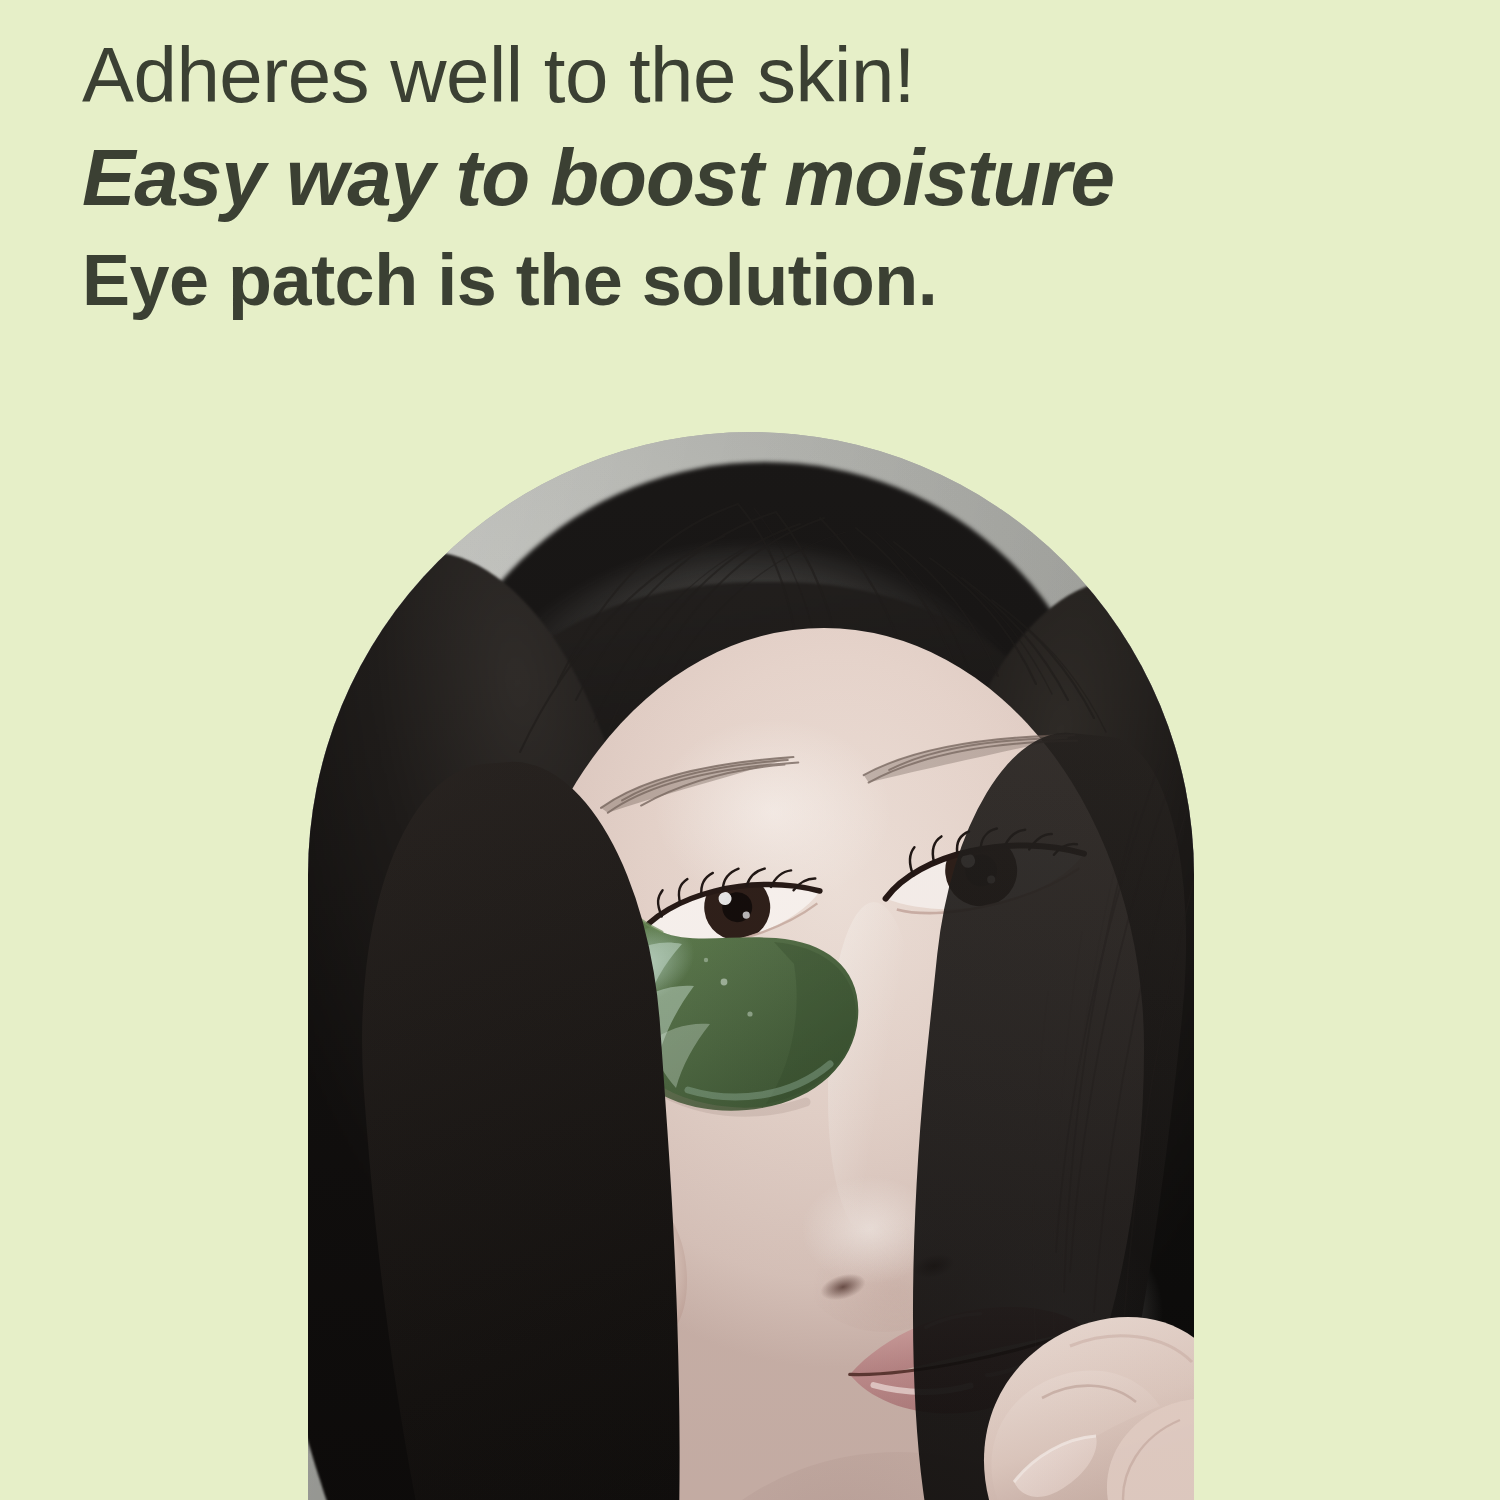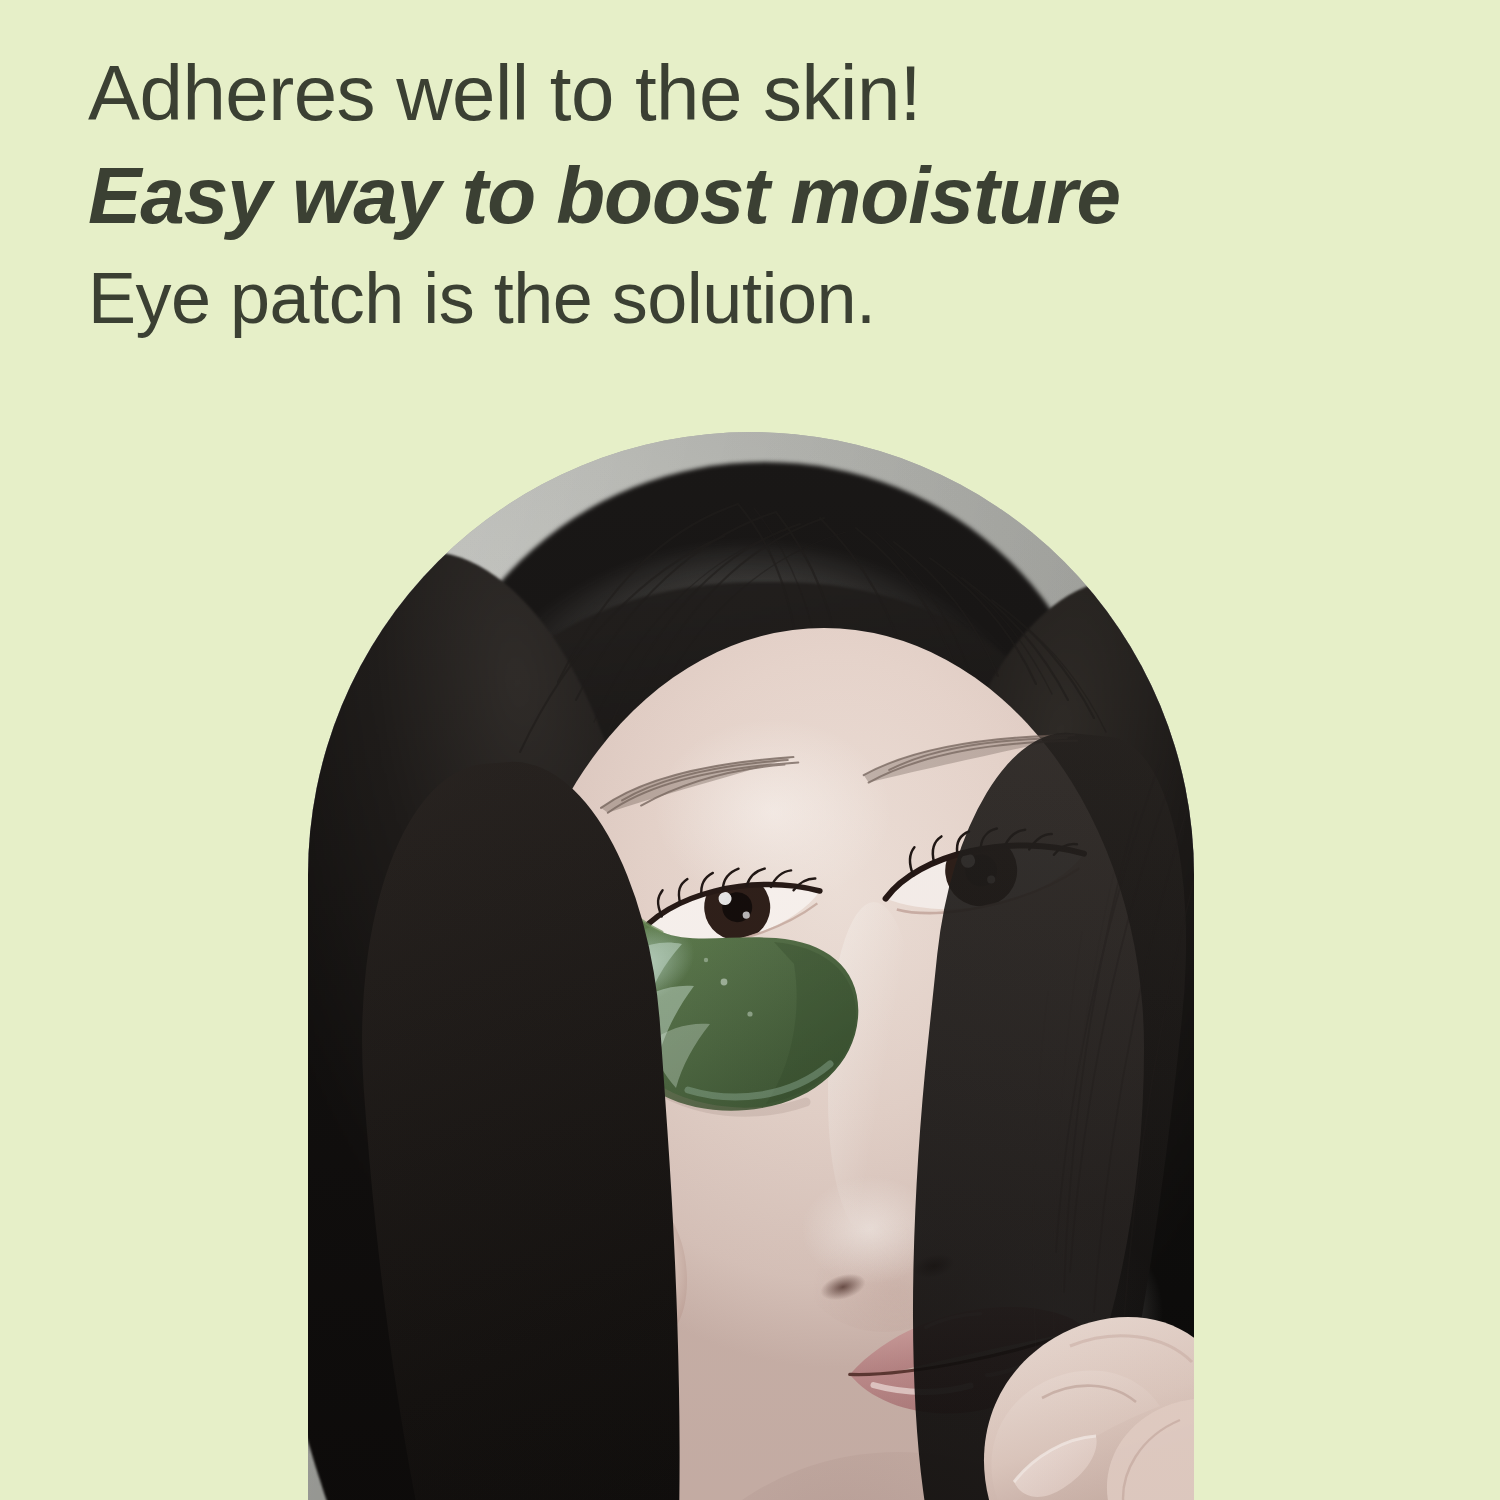--- a/index.html
+++ b/index.html
@@ -12,33 +12,32 @@
   #banner {
     position:relative;
     width:1500px; height:1500px;
     background:#E6EFC8;
     overflow:hidden;
   }
 
   
   #copy {
     position:absolute;
-    left:82px; top:54px;
+    left:82px; top:36px;
     width:1340px;
-    margin-left:6px;
   }
   .hl {
     color:#3B4033;
     letter-spacing:-0.5px;
     white-space:nowrap;
     line-height:1.0;
   }
   #hl-1 { font-size:78px; font-weight:400; margin-bottom:24px; }
   #hl-2 { font-size:80px; font-weight:700; letter-spacing:-1px; margin-bottom:26px;font-style:italic; }
-  #hl-3 { font-size:72px; font-weight:400; }
+  #hl-3 { font-size:72px; font-weight:700; }
 
   
   #photo {
     position:absolute;
     left:308px; top:432px;
     width:886px; height:1068px;
     border-top-left-radius:443px 443px;
     border-top-right-radius:443px 443px;
     overflow:hidden;
     background:#A9AAA5;

